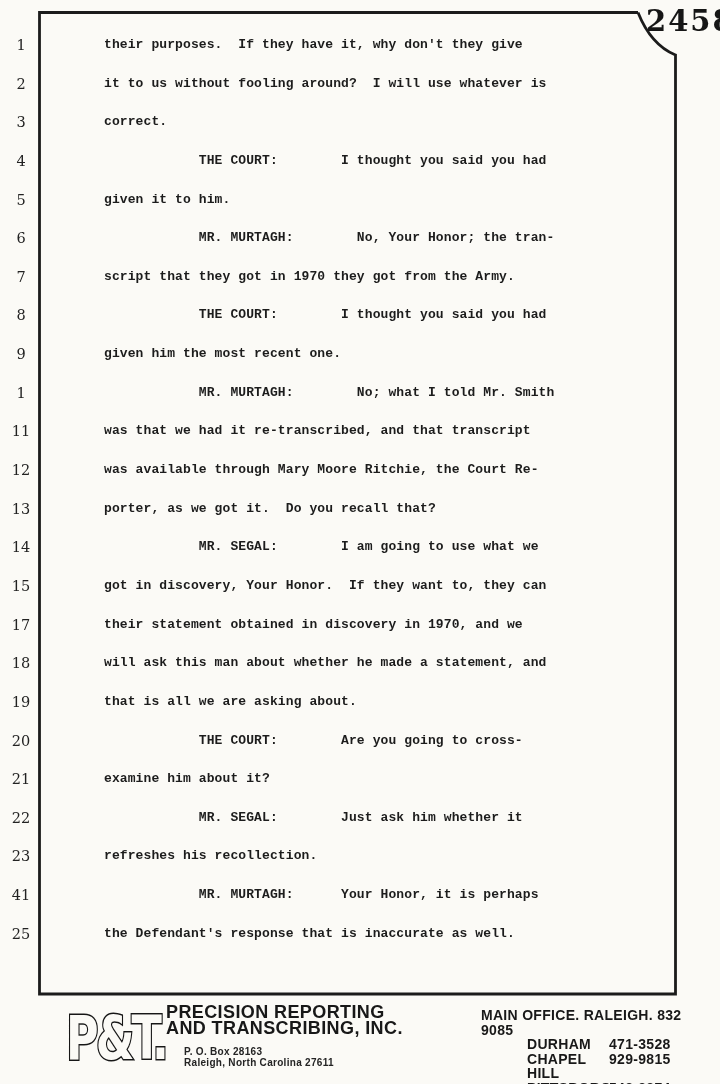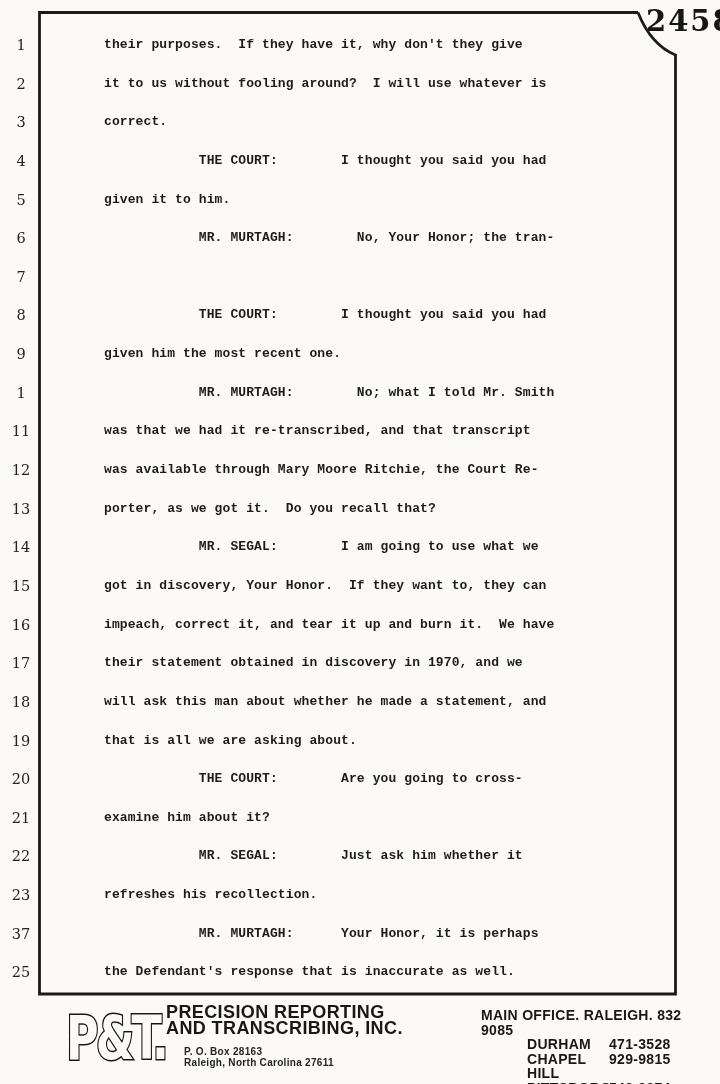--- a/index.html
+++ b/index.html
@@ -96,20 +96,21 @@
       <div class="line-row">
         <span class="line-num">5</span>
         <span class="line-text">given it to him.</span>
       </div>
       <div class="line-row">
         <span class="line-num">6</span>
         <span class="line-text">            MR. MURTAGH:        No, Your Honor; the tran-</span>
       </div>
       <div class="line-row">
         <span class="line-num">7</span>
+        <span class="line-text">script that they got in 1970 they got from the Army.</span>
       </div>
       <div class="line-row">
         <span class="line-num">8</span>
         <span class="line-text">            THE COURT:        I thought you said you had</span>
       </div>
       <div class="line-row">
         <span class="line-num">9</span>
         <span class="line-text">given him the most recent one.</span>
       </div>
       <div class="line-row">
@@ -130,24 +131,20 @@
       </div>
       <div class="line-row">
         <span class="line-num">14</span>
         <span class="line-text">            MR. SEGAL:        I am going to use what we</span>
       </div>
       <div class="line-row">
         <span class="line-num">15</span>
         <span class="line-text">got in discovery, Your Honor.  If they want to, they can</span>
       </div>
       <div class="line-row">
-        <span class="line-num">16</span>
-        <span class="line-text">impeach, correct it, and tear it up and burn it.  We have</span>
-      </div>
-      <div class="line-row">
         <span class="line-num">17</span>
         <span class="line-text">their statement obtained in discovery in 1970, and we</span>
       </div>
       <div class="line-row">
         <span class="line-num">18</span>
         <span class="line-text">will ask this man about whether he made a statement, and</span>
       </div>
       <div class="line-row">
         <span class="line-num">19</span>
         <span class="line-text">that is all we are asking about.</span>
@@ -162,21 +159,21 @@
       </div>
       <div class="line-row">
         <span class="line-num">22</span>
         <span class="line-text">            MR. SEGAL:        Just ask him whether it</span>
       </div>
       <div class="line-row">
         <span class="line-num">23</span>
         <span class="line-text">refreshes his recollection.</span>
       </div>
       <div class="line-row">
-        <span class="line-num">37</span>
+        <span class="line-num">41</span>
         <span class="line-text">            MR. MURTAGH:      Your Honor, it is perhaps</span>
       </div>
       <div class="line-row">
         <span class="line-num">25</span>
         <span class="line-text">the Defendant's response that is inaccurate as well.</span>
       </div>
     </div>
 
   <div class="footer">
 

